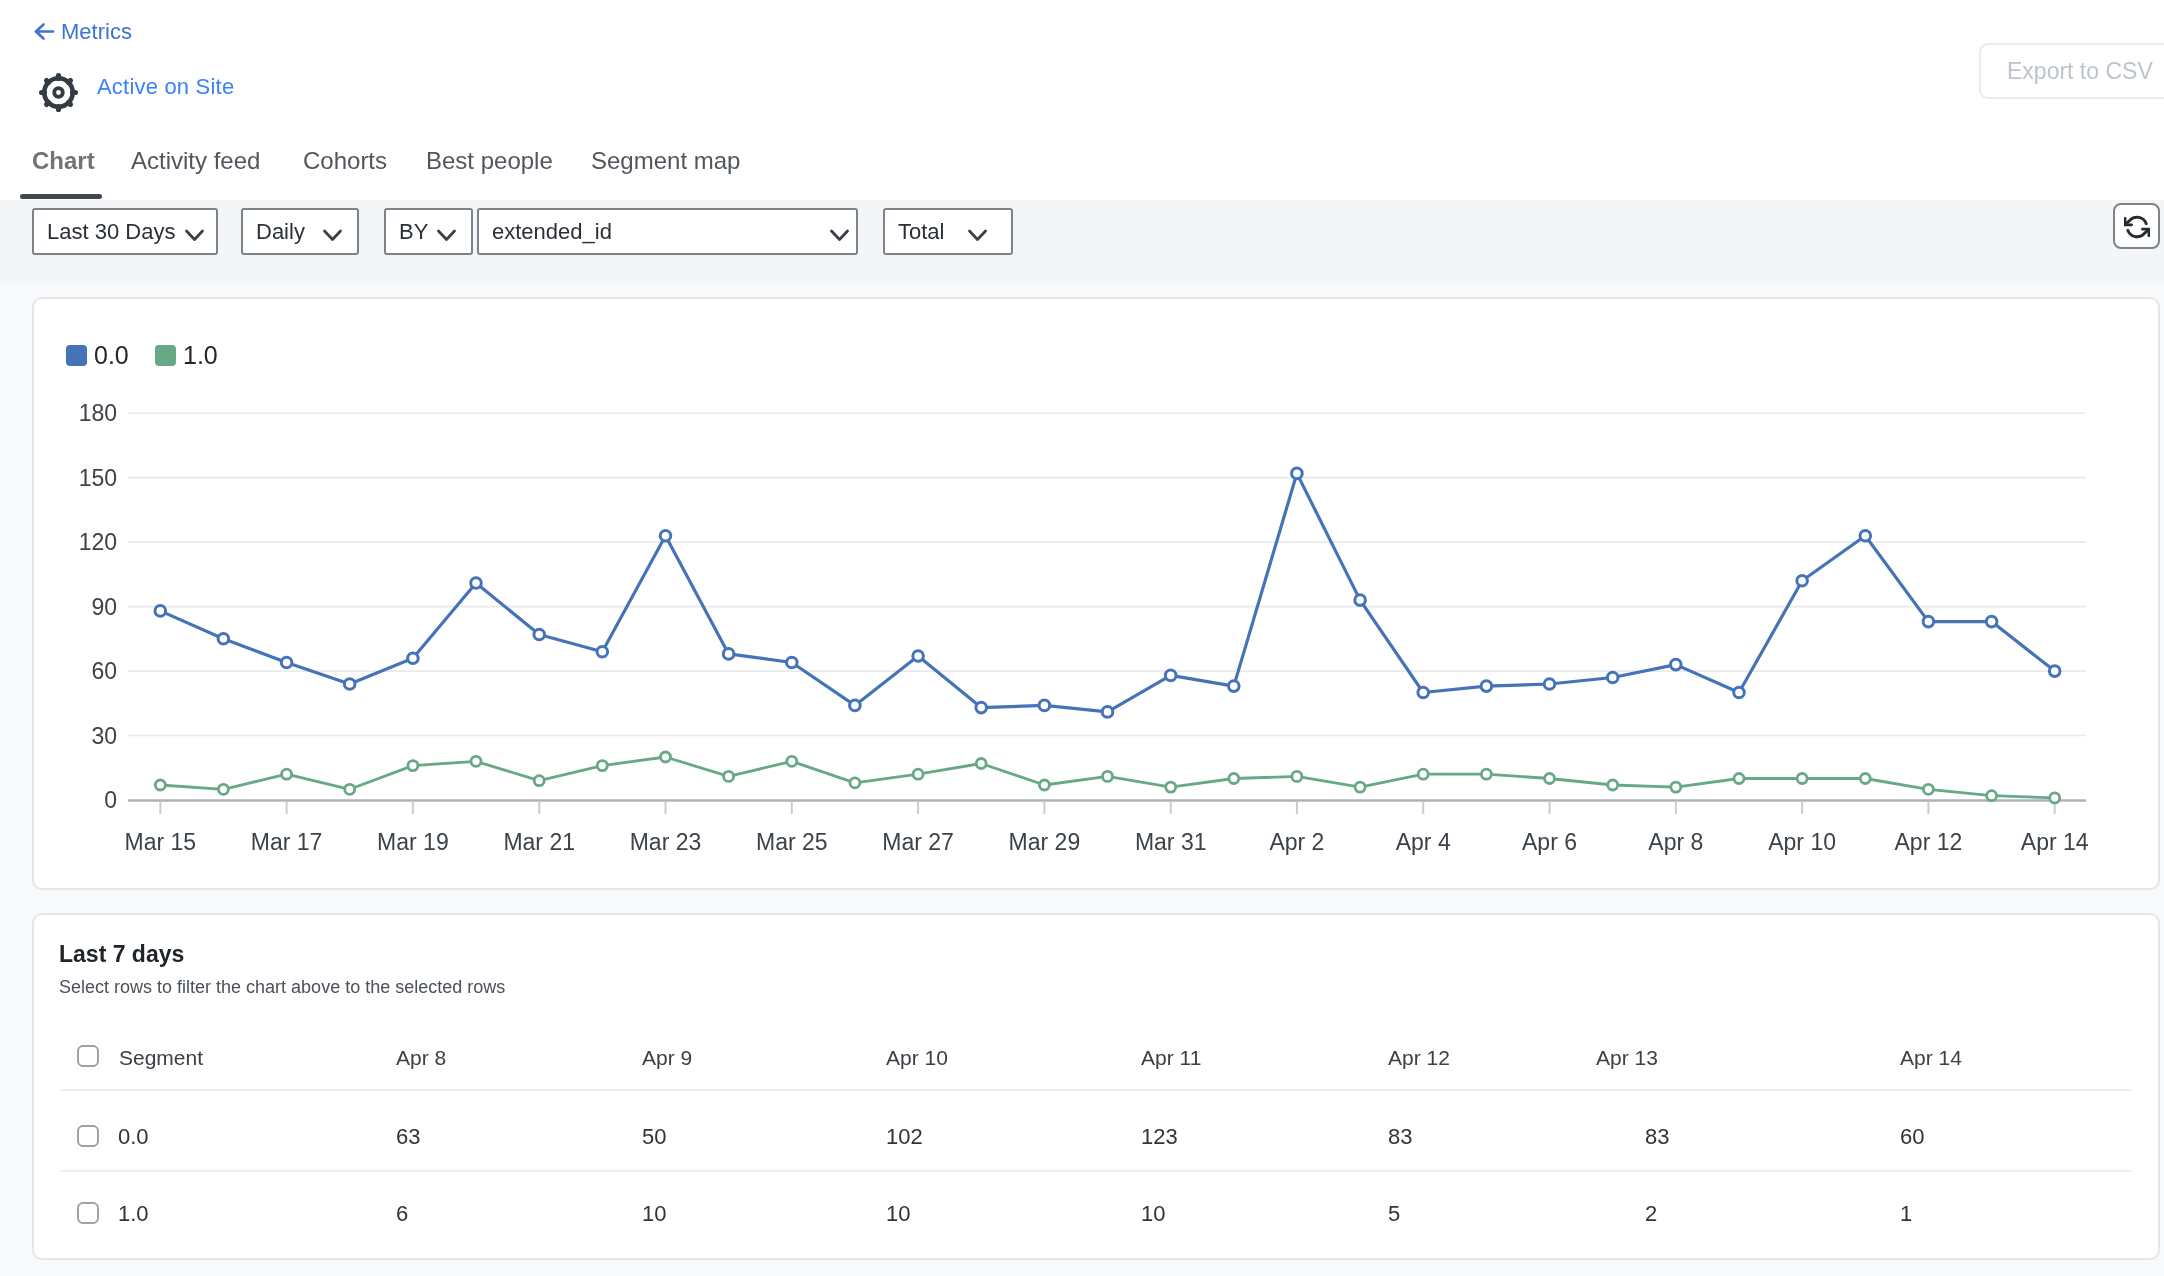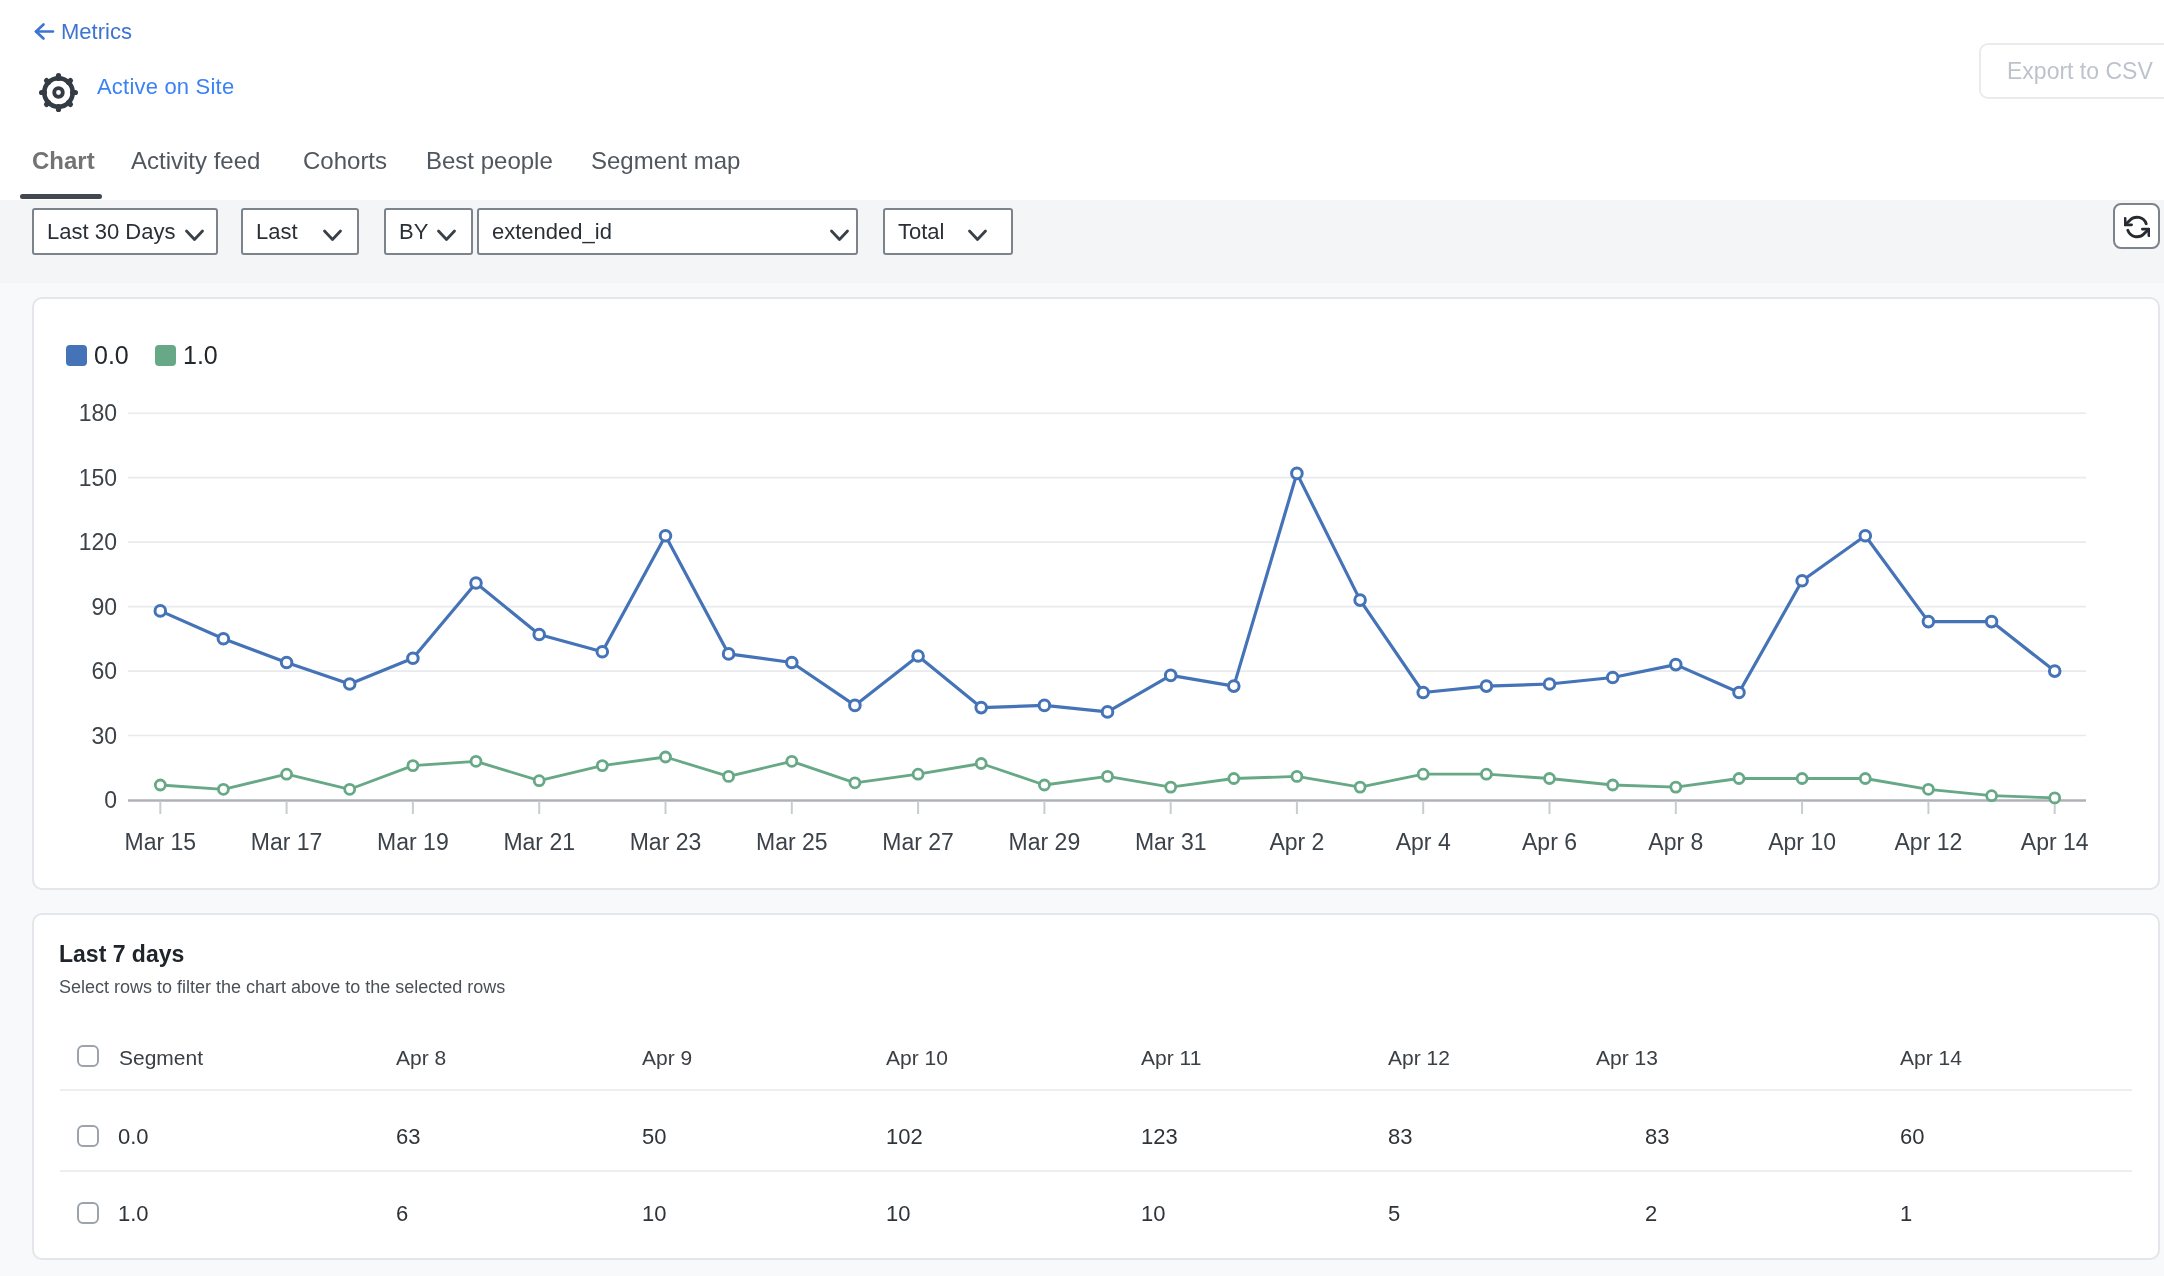--- a/index.html
+++ b/index.html
@@ -67,21 +67,21 @@
 <div class="abs underline"></div>
 <div class="abs fbar"></div>
 <div class="abs lower"></div>
 <div class="sel" style="left:32px; width:186px;">
     <span class="txt">Last 30 Days</span>
     <svg class="chev" style="left:150px;" viewBox="0 0 21 13" fill="none" stroke="#3a4047" stroke-width="2.8" stroke-linecap="round" stroke-linejoin="round">
       <polyline points="2.5,2 10.5,10.5 18.5,2"></polyline>
     </svg>
   </div>
 <div class="sel" style="left:241px; width:118px;">
-    <span class="txt">Last</span>
+    <span class="txt">Daily</span>
     <svg class="chev" style="left:79px;" viewBox="0 0 21 13" fill="none" stroke="#3a4047" stroke-width="2.8" stroke-linecap="round" stroke-linejoin="round">
       <polyline points="2.5,2 10.5,10.5 18.5,2"></polyline>
     </svg>
   </div>
 <div class="sel" style="left:384px; width:89px;">
     <span class="txt">BY</span>
     <svg class="chev" style="left:50px;" viewBox="0 0 21 13" fill="none" stroke="#3a4047" stroke-width="2.8" stroke-linecap="round" stroke-linejoin="round">
       <polyline points="2.5,2 10.5,10.5 18.5,2"></polyline>
     </svg>
   </div>

